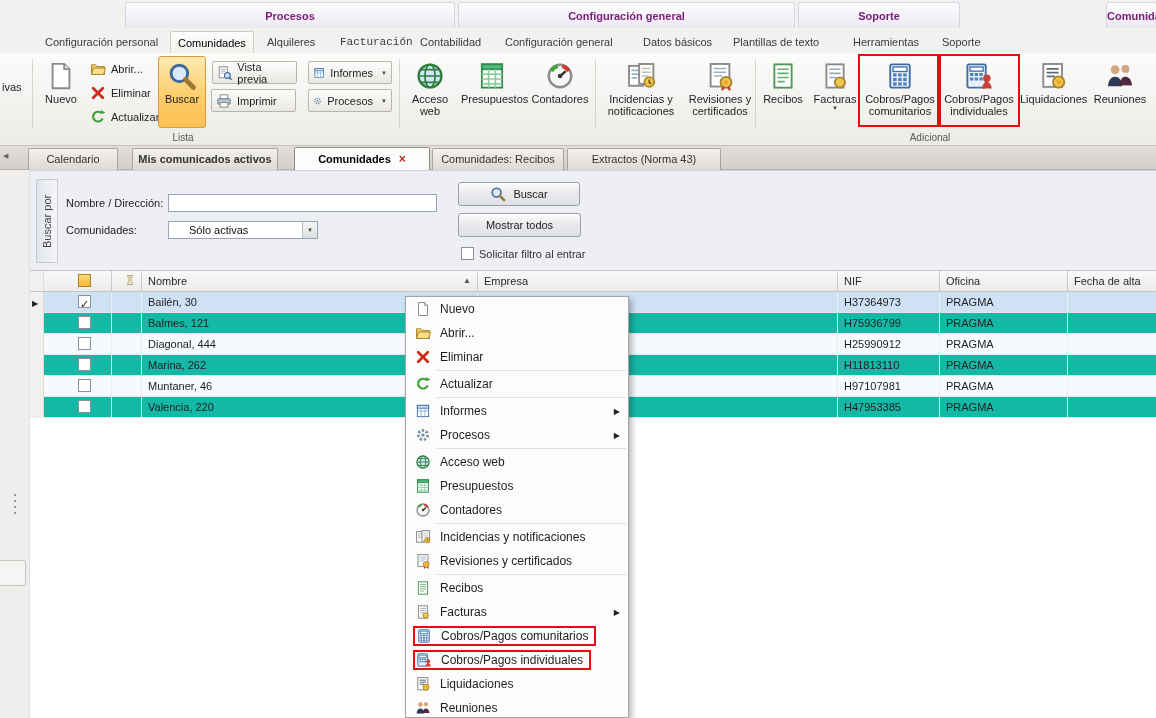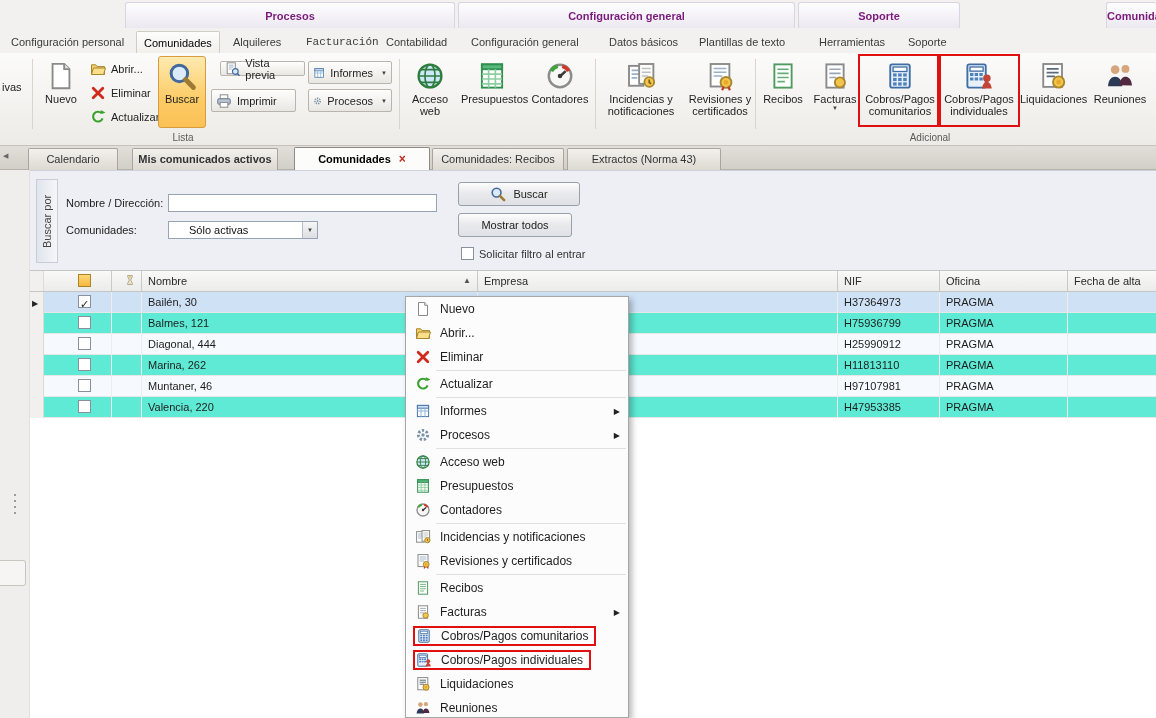--- a/index.html
+++ b/index.html
@@ -8,21 +8,21 @@
   svg.defs { position:absolute; width:0; height:0; }
 
   
   .ribbon-top { position:absolute; top:0; left:0; right:0; height:28px; background:#f2f1f0; }
   .ctx-group { position:absolute; top:2px; height:26px; line-height:26px; text-align:center; font-weight:bold;
     color:#7a1b7a; font-size:11px; background:linear-gradient(#fdfdfe,#ece8f1); border:1px solid #d9d4e2;
     border-bottom:none; border-radius:3px 3px 0 0; overflow:hidden; white-space:nowrap; }
 
   
   .ribbon-tabs { position:absolute; top:28px; left:0; right:0; height:25px; background:#f2f1f0; }
-  .rtab { position:absolute; top:3px; height:22px; line-height:22px; padding:0 7px; color:#3a3a3a; cursor:default; }
+  .rtab { position:absolute; top:3px; height:22px; line-height:22px; padding:0 7px; color:#3a3a3a; cursor:default;margin-left:34px; }
   .rtab.active { background:linear-gradient(#fdfdfc,#f2f0ec); border:1px solid #cfccc5; border-bottom:none; border-radius:2px 2px 0 0; color:#000; }
 
   
   .ribbon-body { position:absolute; top:53px; left:0; right:0; height:93px;
     background:linear-gradient(#fbfbfa,#edebe7); border-bottom:1px solid #c6c2bb; }
   .rsep { position:absolute; top:6px; bottom:16px; width:1px; background:#d8d5cf; }
   .clipped-lbl { position:absolute; left:2px; top:28px; width:26px; overflow:hidden; white-space:nowrap; color:#222; }
   .rbtn { position:absolute; top:3px; height:72px; text-align:center; border:1px solid transparent; border-radius:3px; padding-top:3px; cursor:default; }
   .rbtn .ic32 { width:30px; height:30px; display:block; margin:1px auto 2px; }
   .rbtn .rlbl { font-size:11px; line-height:12px; color:#1e1e1e; }
@@ -65,21 +65,21 @@
 
   
   .left-rail { position:absolute; top:170px; left:0; width:30px; bottom:0; background:#efeeec; border-right:1px solid #e2e0dc; }
   .splitter-dots { position:absolute; left:14px; top:494px; width:2px; height:24px;
     background:repeating-linear-gradient(#9a9a9a 0 2px, transparent 2px 6px); }
   .left-box { position:absolute; left:0; top:560px; width:26px; height:26px; background:#f6f5f3; border:1px solid #c9c6c0; border-left:none; border-radius:0 3px 3px 0; }
   .grid { position:absolute; top:270px; left:30px; width:1126px; bottom:0; background:#fff; border-top:1px solid #c5c5c5; }
   .ghead { position:relative; height:21px; background:linear-gradient(#f9f9f8,#ebebe9); border-bottom:1px solid #c5c5c5; }
   .hc { position:absolute; top:0; height:20px; line-height:20px; padding-left:6px; border-right:1px solid #c9c9c9; color:#2a2a2a; cursor:default; }
   .sort { position:absolute; right:6px; top:0; font-size:8px; color:#555; }
-  .grow { position:relative; height:21px; border-bottom:1px solid #e7e7e6; background:#5eead4; cursor:default; }
+  .grow { position:relative; height:21px; border-bottom:1px solid #e7e7e6; background:#14b8a6; cursor:default; }
   .grow.alt { background:#f6f9fd; }
   .grow.selrow { background:#cfe1f5; }
   .rc { position:absolute; top:0; height:21px; line-height:20px; padding-left:6px; border-right:1px solid #ededec; white-space:nowrap; overflow:hidden; }
   .c-ind { left:0; width:14px; background:#f1f0ee; border-right:1px solid #dcdbd8; padding-left:2px; }
   .c-chk { left:14px; width:68px; }
   .c-icn { left:82px; width:30px; }
   .c-nom { left:112px; width:336px; }
   .c-emp { left:448px; width:360px; }
   .c-nif { left:808px; width:102px; }
   .c-ofi { left:910px; width:128px; }
@@ -285,21 +285,21 @@
       <span>Actualizar</span>
     </div>
 
     <div class="rbtn sel" style="left:158px;width:48px;">
       <svg class="ic32">
           <use href="#s-search"></use>
         </svg>
       <div class="rlbl">Buscar</div>
     </div>
 
-    <div class="st fr" style="left:220px;top:8px;width:85px;height:15px;">
+    <div class="st fr" style="left:212px;top:8px;width:85px;height:23px;">
       <svg class="ic16">
           <use href="#s-preview"></use>
         </svg>
       <span>Vista previa</span>
     </div>
     <div class="st fr" style="left:211px;top:36px;width:85px;height:23px;">
       <svg class="ic16">
           <use href="#s-print"></use>
         </svg>
       <span>Imprimir</span>
@@ -423,21 +423,21 @@
     <div class="combo">
       <span class="cval">Sólo activas</span>
       <span class="cbtn">▼</span>
     </div>
     <div class="btn" style="left:458px;top:11px;width:122px;height:24px;">
       <svg class="ic16">
           <use href="#s-search"></use>
         </svg>
       <span>Buscar</span>
     </div>
-    <div class="btn" style="left:458px;top:42px;width:114px;height:24px;">
+    <div class="btn" style="left:458px;top:42px;width:123px;height:24px;">
       <span>Mostrar todos</span>
     </div>
     <div class="chk-row">
       <span class="cb"></span>
       <span>Solicitar filtro al entrar</span>
     </div>
   </div>
 
   <div class="left-rail"></div>
   <div class="splitter-dots"></div>

